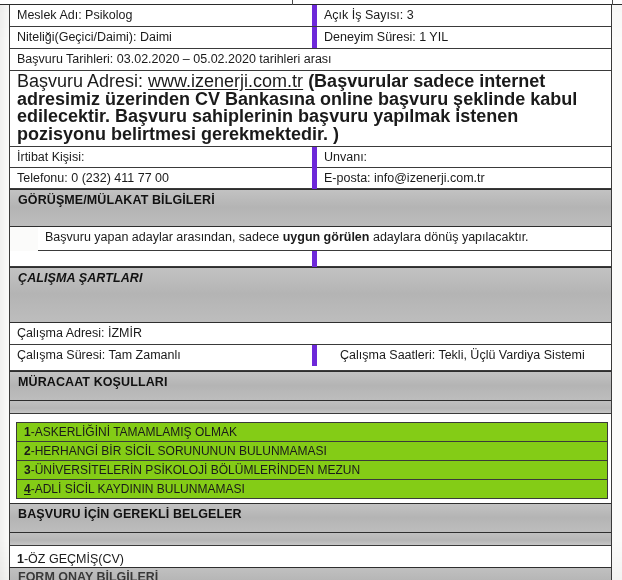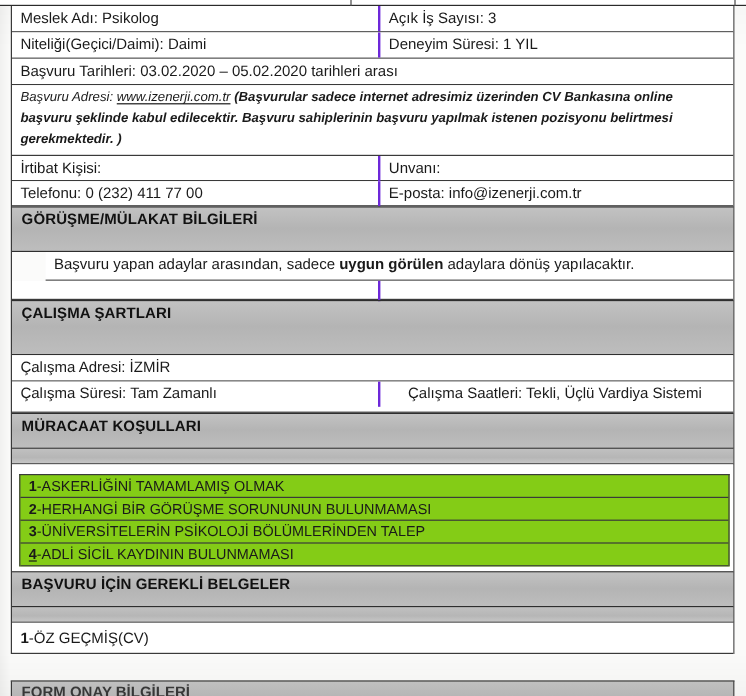--- a/index.html
+++ b/index.html
@@ -93,21 +93,21 @@
   .band .band-label {
     display: block;
     font-weight: 700;
     font-size: 12.5px;
     letter-spacing: 0.1px;
     padding: 3px 0 0 8px;
     line-height: 15px;
     color: #111111;
   }
   .band-tall   { height: 38px; }
-  .band-xtall  { height: 46px; }
+  .band-xtall  { height: 56px; font-style: italic; }
   .band-short  { height: 30px; }
 
   
   .filler {
     background:
       linear-gradient(180deg, #c0c0c0 0%, #b6b6b6 60%, #c6c6c6 100%);
     border-bottom: 1px solid #3a3a3a;
     height: 12px;
   }
 
@@ -115,41 +115,40 @@
     box-sizing: border-box;
     padding: 2px 6px 2px 7px;
     font-size: 12.5px;
     line-height: 17px;
     min-height: 21px;
   }
 
   .cell-left {
     width: 307px;
     flex: 0 0 307px;
-    border-right: 2px solid #6d28d9;
+    border-right: 5px solid #6d28d9;
   }
   .cell-right {
     flex: 1 1 auto;
   }
   .cell-full {
     width: 100%;
     flex: 1 1 auto;
   }
 
   .row-21 { height: 21px; }
   .row-22 { height: 22px; }
   .row-24 { height: 24px; margin-left: 28px; }
   .row-26 { height: 26px; gap: 16px; }
   .row-16 { height: 16px; }
 
   .para {
     padding: 2px 8px 3px 7px;
-    font-size: 11px;
+    font-size: 18px;
     line-height: 17.5px;
-    font-style: italic;
   }
 
   .bold { font-weight: 700; }
 
   .link {
     text-decoration: underline;
     text-underline-offset: 2px;
     color: #1a1a1a;
   }
 
@@ -277,24 +276,24 @@
     </div>
     <div class="filler"></div>
 
     <div class="row" style="border-bottom:none;">
       <div class="cell cell-full" style="padding:0;">
         <div class="subtable">
           <div class="subrow">
             <span class="num">1</span><span>-ASKERLİĞİNİ TAMAMLAMIŞ OLMAK</span>
           </div>
           <div class="subrow">
-            <span class="num">2</span><span>-HERHANGİ BİR GÖRÜŞME SORUNUNUN BULUNMAMASI</span>
+            <span class="num">2</span><span>-HERHANGİ BİR SİCİL SORUNUNUN BULUNMAMASI</span>
           </div>
           <div class="subrow">
-            <span class="num">3</span><span>-ÜNİVERSİTELERİN PSİKOLOJİ BÖLÜMLERİNDEN TALEP</span>
+            <span class="num">3</span><span>-ÜNİVERSİTELERİN PSİKOLOJİ BÖLÜMLERİNDEN MEZUN</span>
           </div>
           <div class="subrow">
             <span class="num-u">4</span><span>-ADLİ SİCİL KAYDININ BULUNMAMASI</span>
           </div>
         </div>
       </div>
     </div>
 
     <div class="row band band-short">
       <span class="band-label">BAŞVURU İÇİN GEREKLİ BELGELER</span>

